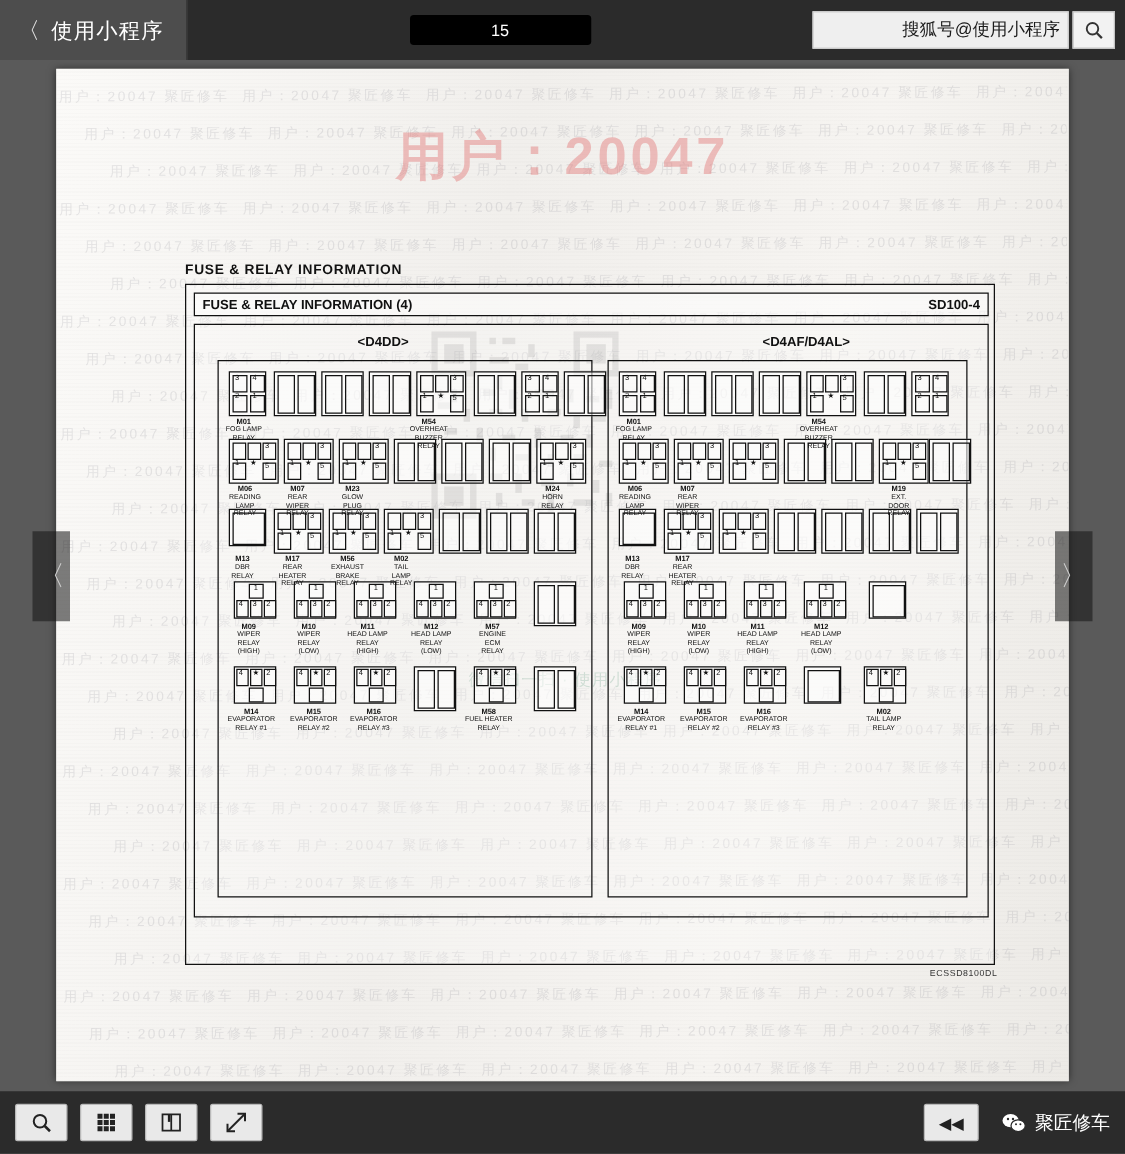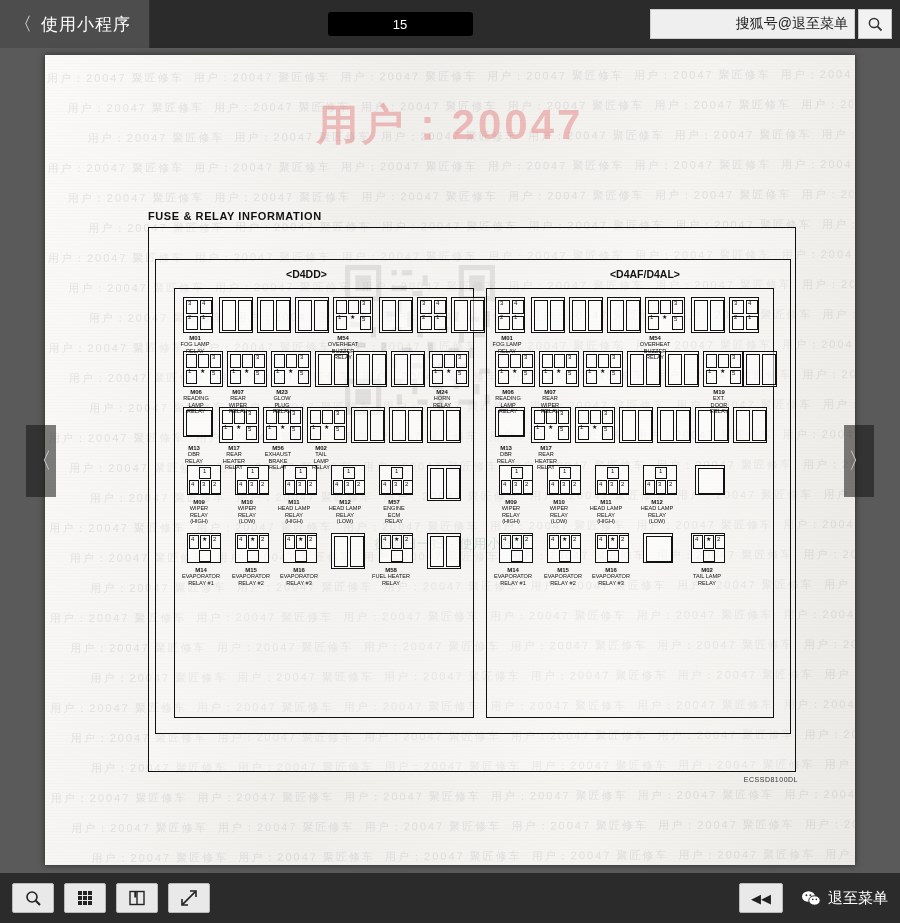--- a/index.html
+++ b/index.html
@@ -253,21 +253,21 @@
     </div>
     <div class="search-area">
       <input class="search-box" placeholder="" style="">
       <div class="search-btn">
         <svg width="16" height="16" viewBox="0 0 16 16">
           <circle cx="7" cy="7" r="4.6" fill="none" stroke="#333" stroke-width="1.5"></circle>
           <line x1="10.4" y1="10.4" x2="14.5" y2="14.5" stroke="#333" stroke-width="1.8"></line>
         </svg>
       </div>
     </div>
-    <div class="wm-top">搜狐号@退至菜单</div>
+    <div class="wm-top">搜狐号@使用小程序</div>
   </div>
 
   <div class="pagewrap">
     <div class="paper-noise"></div>
 
     <div class="wm-tile" id="tile">用户：20047 聚匠修车  用户：20047 聚匠修车  用户：20047 聚匠修车  用户：20047 聚匠修车  用户：20047 聚匠修车  用户：20047 聚匠修车  用户：20047 聚匠修车  用户：20047 聚匠修车  用户：20047 聚匠修车  
     用户：20047 聚匠修车  用户：20047 聚匠修车  用户：20047 聚匠修车  用户：20047 聚匠修车  用户：20047 聚匠修车  用户：20047 聚匠修车  用户：20047 聚匠修车  用户：20047 聚匠修车  用户：20047 聚匠修车  
         用户：20047 聚匠修车  用户：20047 聚匠修车  用户：20047 聚匠修车  用户：20047 聚匠修车  用户：20047 聚匠修车  用户：20047 聚匠修车  用户：20047 聚匠修车  用户：20047 聚匠修车  用户：20047 聚匠修车  
 用户：20047 聚匠修车  用户：20047 聚匠修车  用户：20047 聚匠修车  用户：20047 聚匠修车  用户：20047 聚匠修车  用户：20047 聚匠修车  用户：20047 聚匠修车  用户：20047 聚匠修车  用户：20047 聚匠修车  
     用户：20047 聚匠修车  用户：20047 聚匠修车  用户：20047 聚匠修车  用户：20047 聚匠修车  用户：20047 聚匠修车  用户：20047 聚匠修车  用户：20047 聚匠修车  用户：20047 聚匠修车  用户：20047 聚匠修车  
@@ -355,20 +355,24 @@
           <rect x="27" y="25" width="1" height="2"></rect>
       </g>
     </svg>
 
     <div class="wm-scan">微信扫一扫 · 使用小程序</div>
 
     <div class="sheet">
       <div class="sheet-title">FUSE  &amp;  RELAY  INFORMATION</div>
 
       <div class="outer-box">
+        <div class="hdr-row">
+          <span>FUSE &amp; RELAY INFORMATION (4)</span>
+          <span>SD100-4</span>
+        </div>
 
         <div class="inner-box">
           <div class="lbl-left">&lt;D4DD&gt;</div>
           <div class="lbl-right">&lt;D4AF/D4AL&gt;</div>
 
           <div class="panel left" id="panelL">
               <div class="relay" style="left: 8px; top: 8px; width: 30px; height: 36px;">
                 <div class="seg" style="left: 2px; top: 2px; width: 12px; height: 14px;"></div>
                 <div class="seg" style="left: 16px; top: 2px; width: 12px; height: 14px;"></div>
                 <div class="seg" style="left: 2px; top: 18px; width: 12px; height: 14px;"></div>
@@ -1025,16 +1029,16 @@
       <span class="bico">
         <svg width="20" height="17" viewBox="0 0 20 17">
           <ellipse cx="7.5" cy="6.5" rx="6.5" ry="5.3" fill="#fff"></ellipse>
           <ellipse cx="13.5" cy="10.5" rx="5.7" ry="4.7" fill="#fff" stroke="#2b2b2b" stroke-width="1"></ellipse>
           <circle cx="5.4" cy="5.2" r="0.95" fill="#2b2b2b"></circle>
           <circle cx="9.4" cy="5.2" r="0.95" fill="#2b2b2b"></circle>
           <circle cx="11.8" cy="9.4" r="0.8" fill="#2b2b2b"></circle>
           <circle cx="15.3" cy="9.4" r="0.8" fill="#2b2b2b"></circle>
         </svg>
       </span>
-      <span>退至菜单</span>
+      <span>聚匠修车</span>
     </div>
   </div>
 </div>
 
 </body></html>

